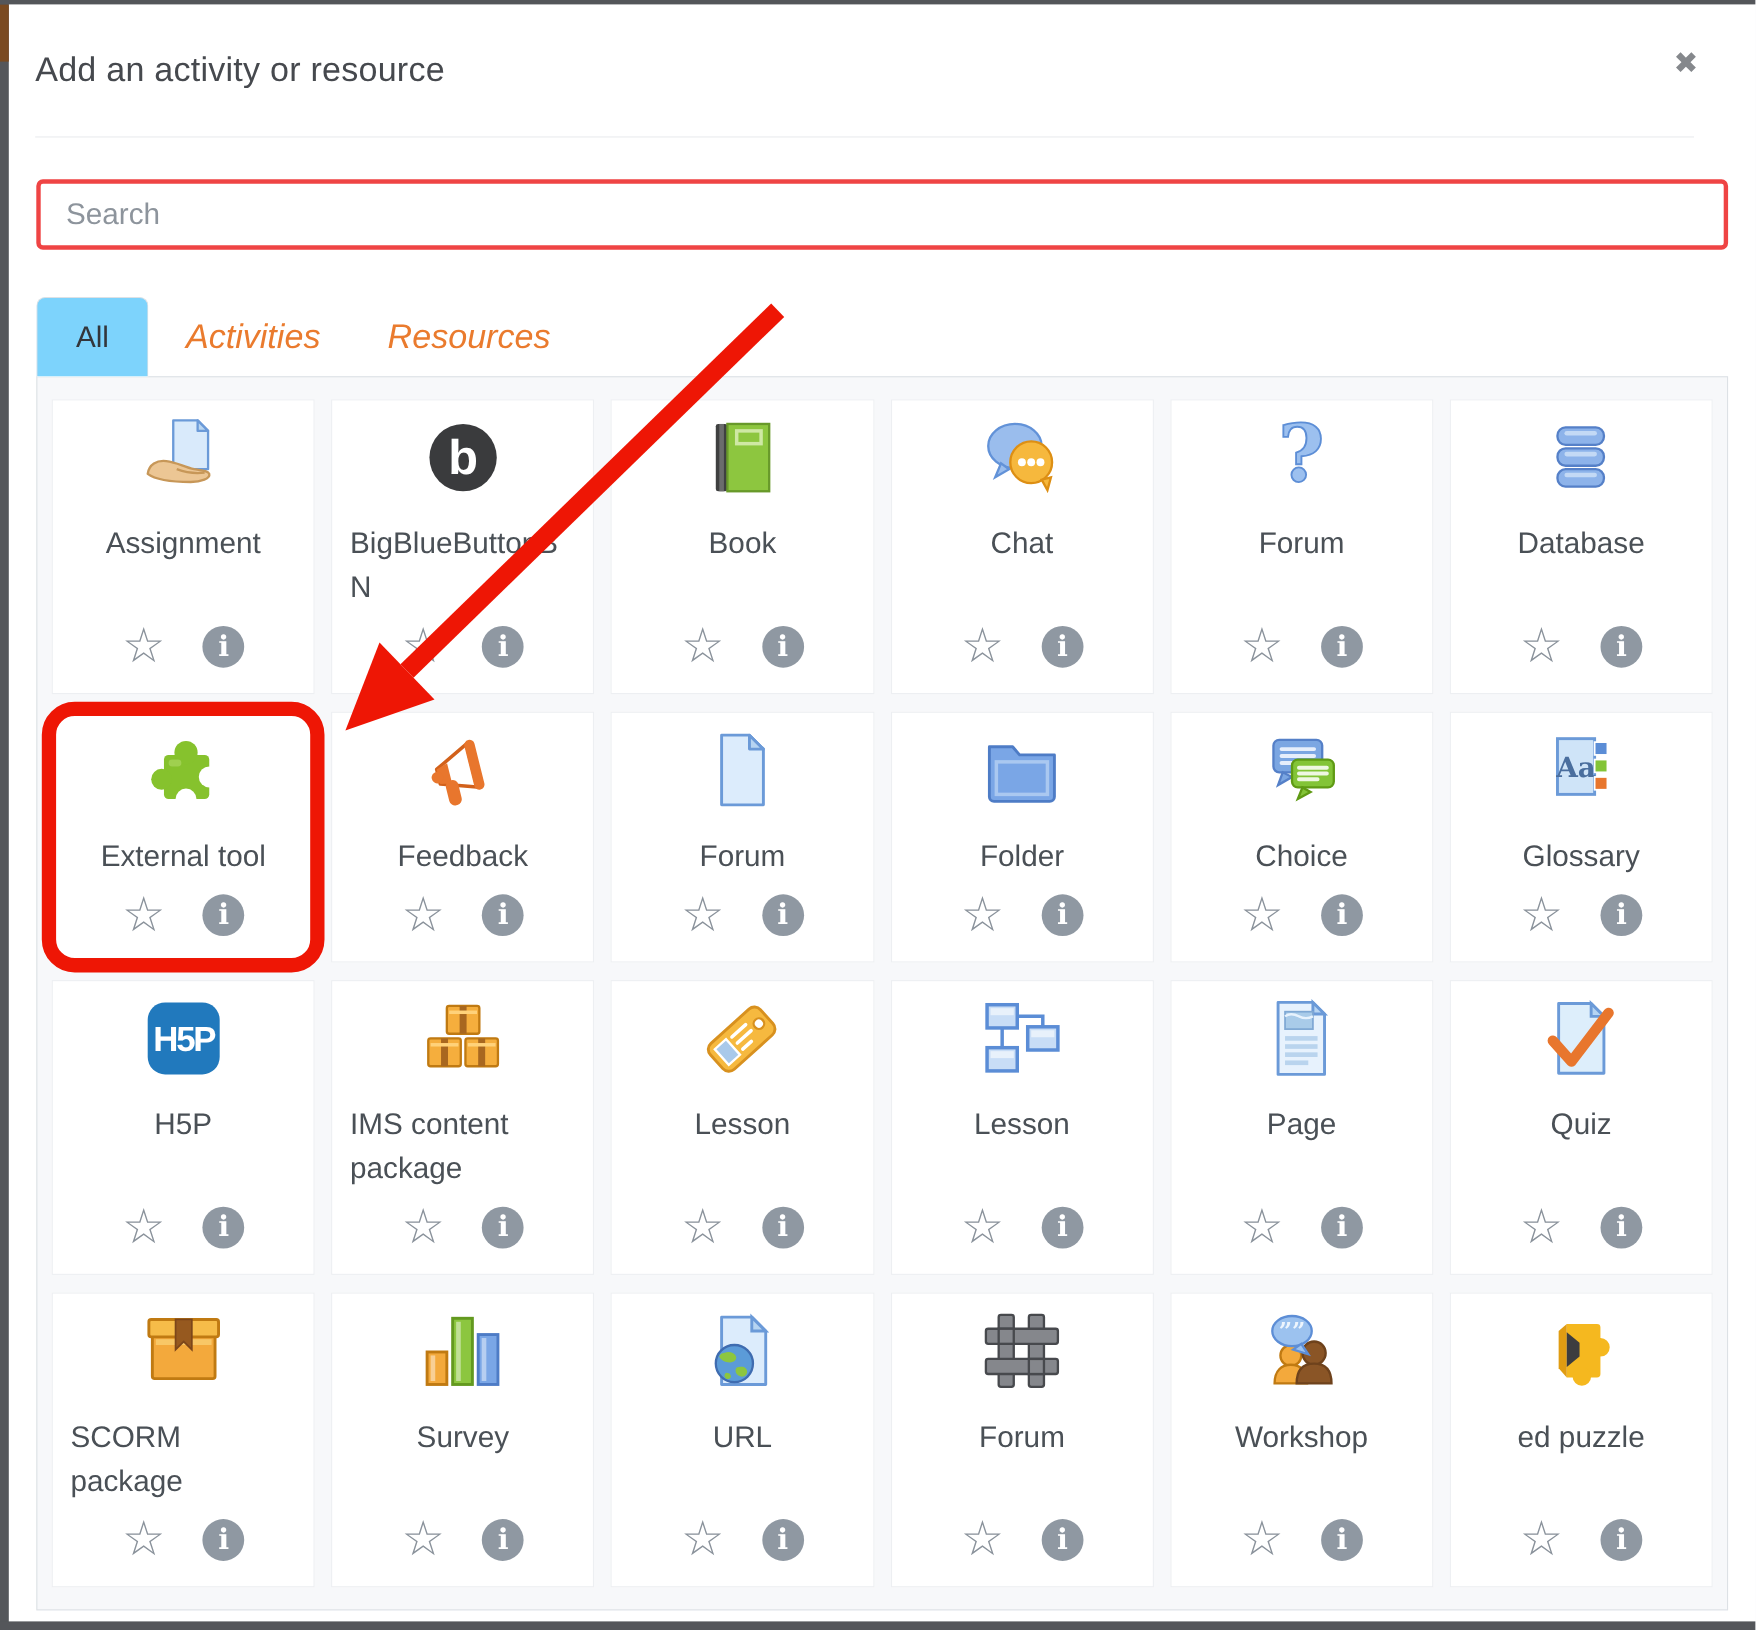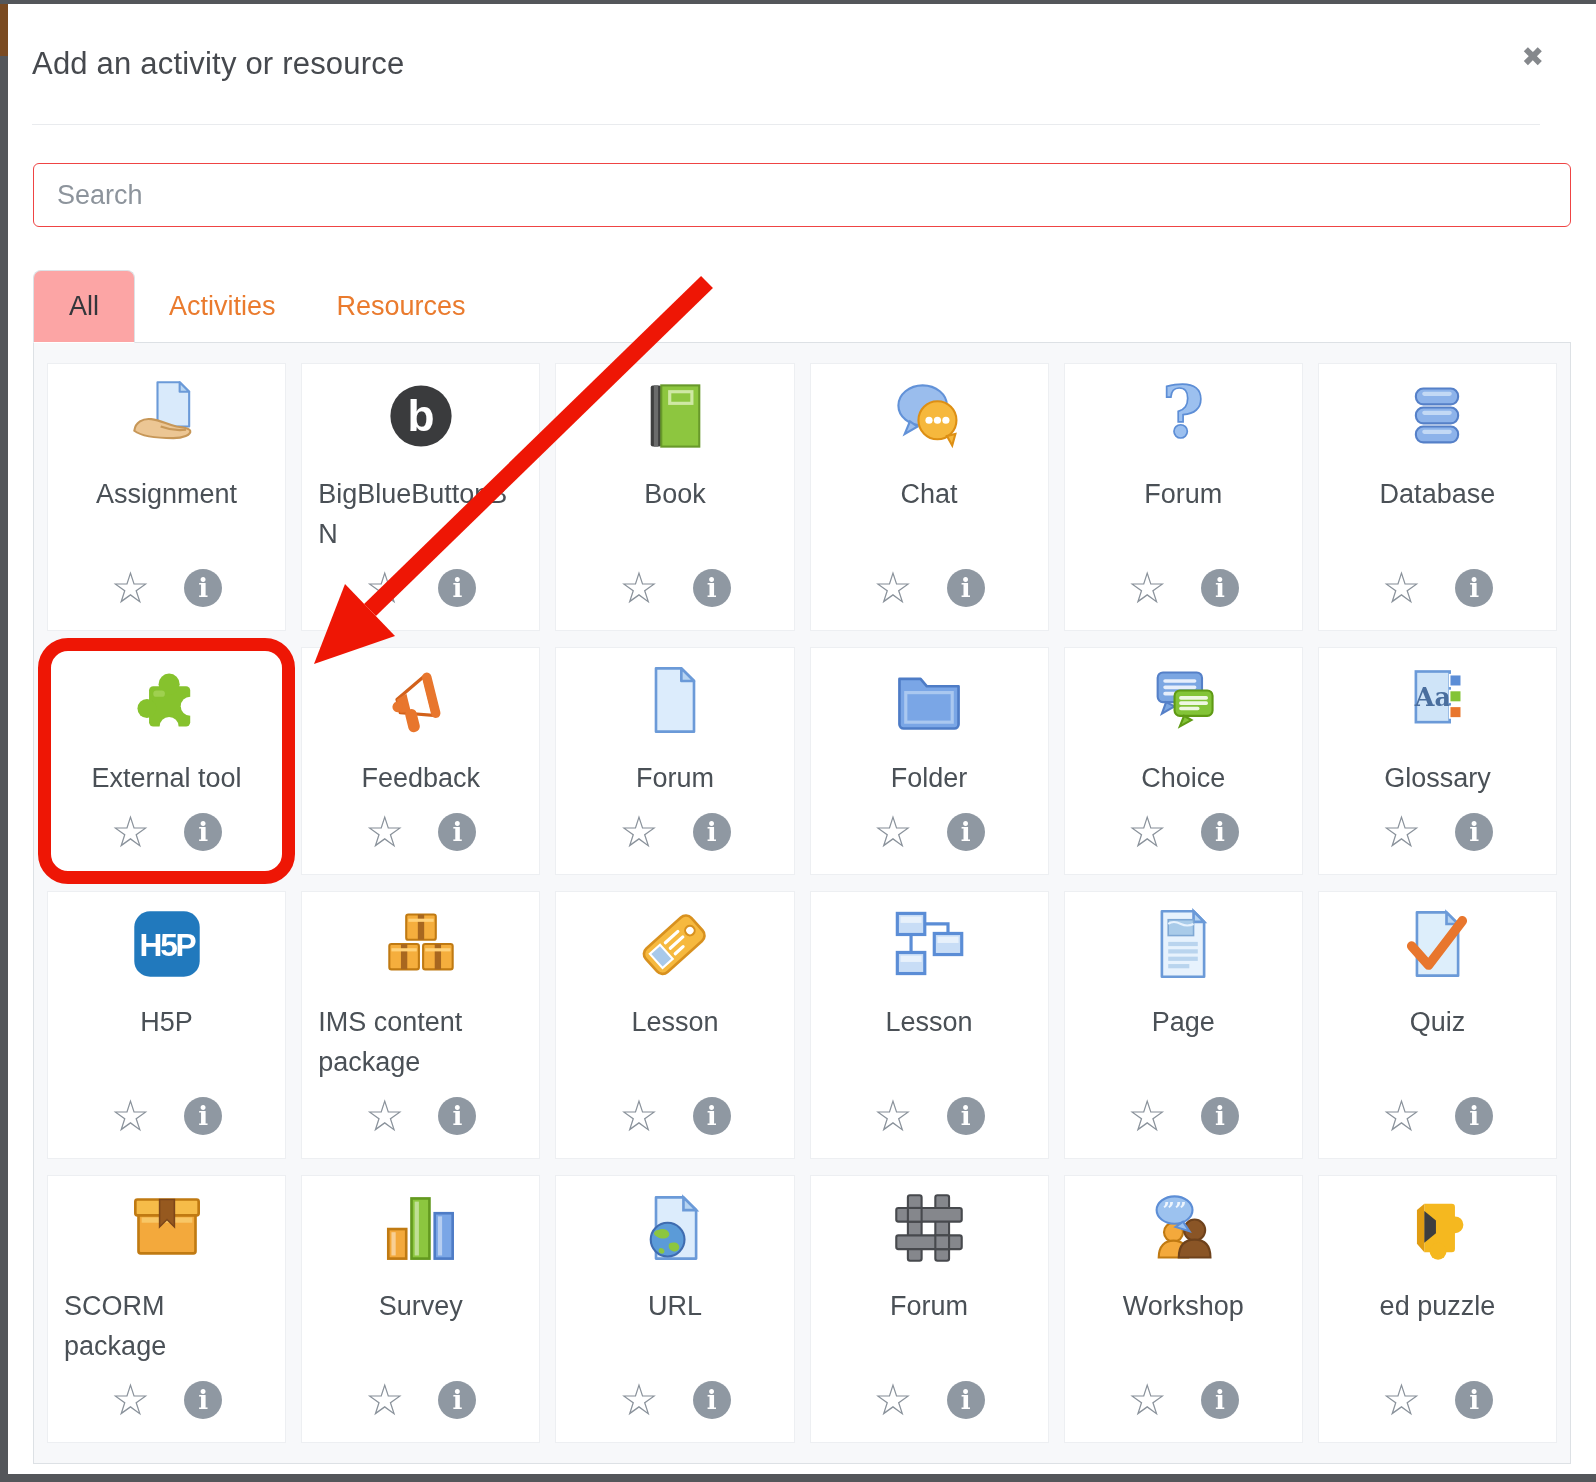--- a/index.html
+++ b/index.html
@@ -15,32 +15,32 @@
 
   .modal{position:absolute;left:8px;top:4px;width:1588px;bottom:8px;background:#fff;}
 
   header{position:relative;padding:42px 56px 0 24px;}
   h1{margin:0;font-size:31px;line-height:36px;font-weight:400;color:#46494e;letter-spacing:.2px;}
   .close-btn{position:absolute;top:40px;right:52px;font-size:27px;color:#85888c;cursor:pointer;line-height:1;}
   .title-divider{margin-top:42px;height:0;border-bottom:1px solid #e9ebee;}
 
   .search-input{
     display:block;margin:38px 25px 0;width:calc(100% - 50px);height:64px;
-    border:1px solid #ef4444;border-radius:6px;font-size:27px;color:#495057;
+    border:4px solid #ef4444;border-radius:6px;font-size:27px;color:#495057;
     padding:0 23px;box-sizing:border-box;outline:none;font-family:inherit;
   }
   .search-input::placeholder{color:#8d949c;}
 
   .tabs{display:flex;height:72px;margin:43px 25px 0;position:relative;z-index:2;}
   .tab-all{
     width:100px;display:flex;align-items:center;justify-content:center;
-    background:#fca5a5;border:1px solid #dde1e5;border-bottom:1px solid #fff;
+    background:#7dd3fc;border:1px solid #dde1e5;border-bottom:1px solid #fff;
     border-radius:8px 8px 0 0;margin-bottom:-1px;font-size:27px;color:#33363b;cursor:pointer;
   }
-  .tab-link{display:flex;align-items:center;padding:0 27px;margin-left:7px;font-size:27px;color:#ea7b2e;cursor:pointer;}
+  .tab-link{display:flex;align-items:center;padding:0 27px;margin-left:7px;font-size:31px;color:#ea7b2e;cursor:pointer;font-style:italic;}
 
   .panel{
     margin:0 25px;border:1px solid #dde1e5;background:#f7f8fa;
     padding:20px 13px;position:relative;z-index:1;box-sizing:border-box;
   }
   .grid{display:grid;grid-template-columns:repeat(6,1fr);gap:16px 15px;}
   .card{
     position:relative;background:#fff;border:1px solid #edeff2;
     display:flex;flex-direction:column;align-items:center;
     padding:14px 10px 20px;box-sizing:border-box;cursor:pointer;

